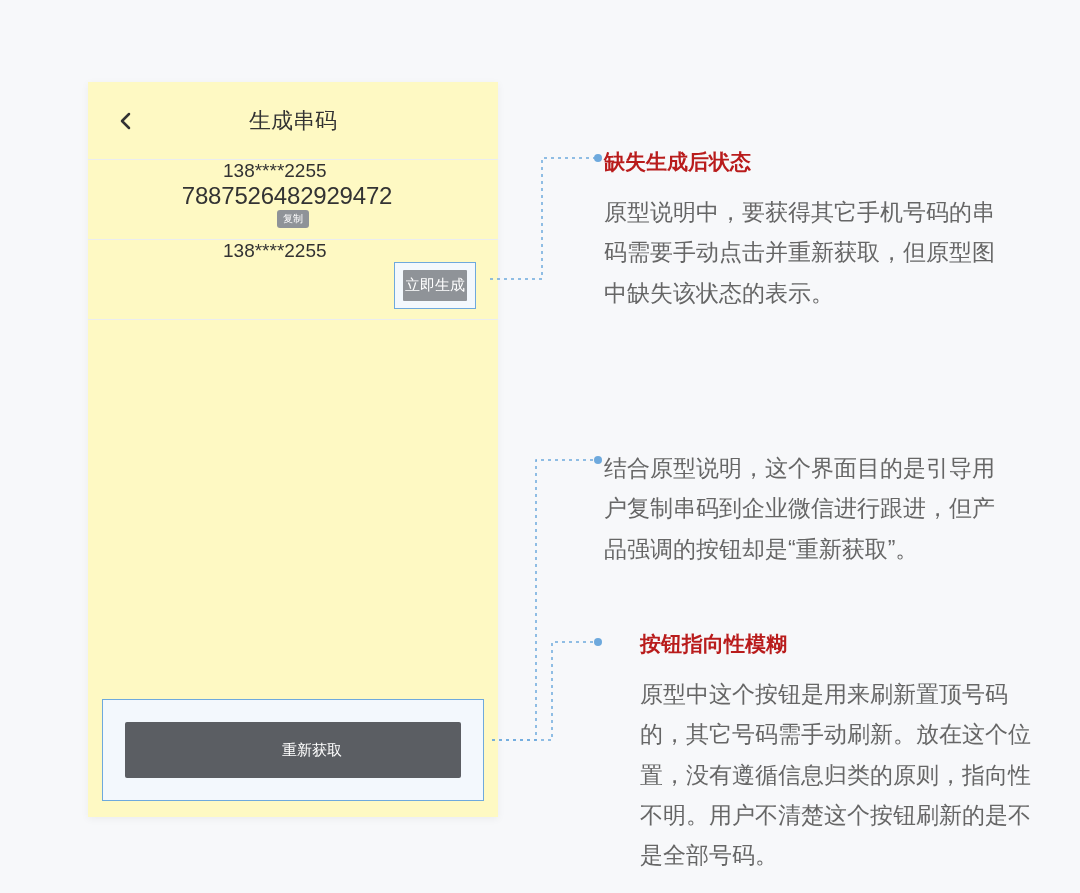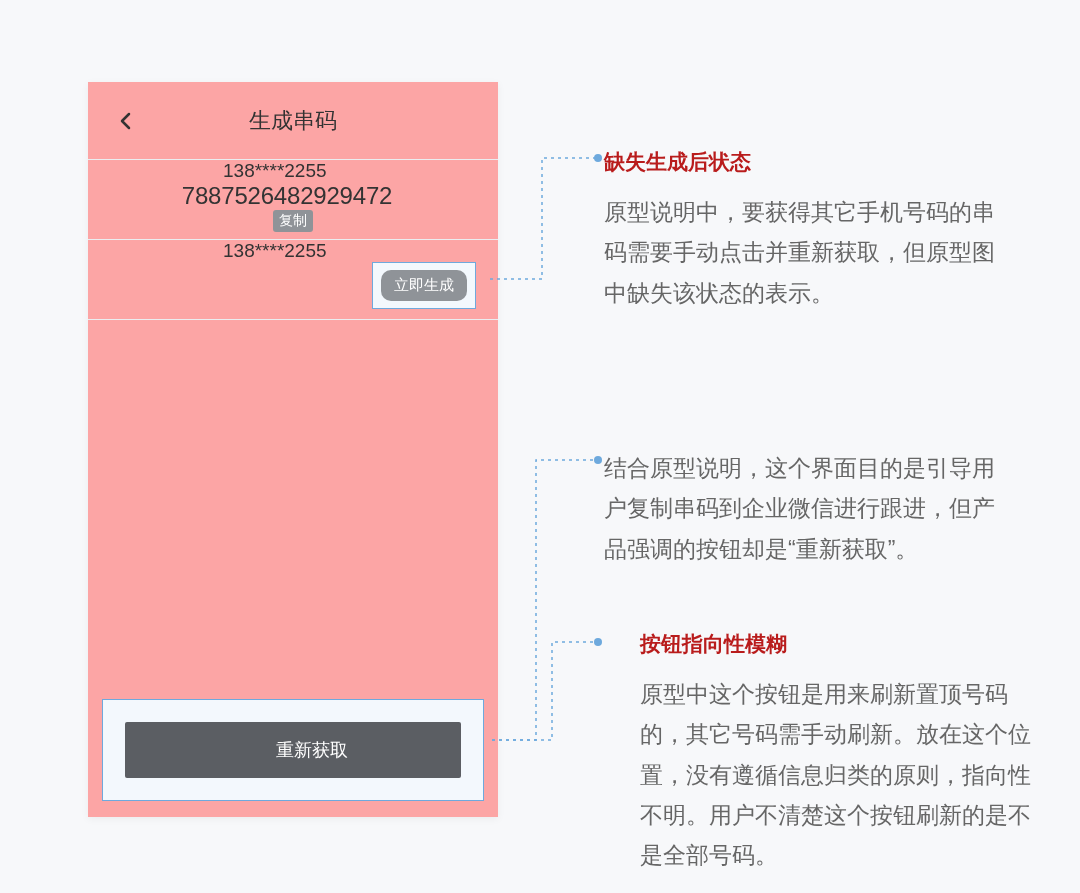--- a/index.html
+++ b/index.html
@@ -11,21 +11,21 @@
       position: relative;
       overflow: hidden;
     }
 
     .phone-frame {
       position: absolute;
       left: 88px;
       top: 82px;
       width: 410px;
       height: 735px;
-      background: #fca5a5;
+      background: #fef9c3;
       box-shadow: 0 2px 8px rgba(0,0,0,0.05);
     }
 
     .phone-header {
       height: 78px;
       display: flex;
       align-items: center;
       border-bottom: 1px solid #ebedf0;
       padding: 0 24px;
       position: relative;
@@ -68,57 +68,57 @@
     .code-val {
       font-size: 24px;
       color: #333;
       margin-right: 12px;
       letter-spacing: -0.2px;
     }
 
     .copy-btn {
       background: #8f9398;
       color: #fff;
-      font-size: 14px;
+      font-size: 10px;
       padding: 2px 6px;
       border-radius: 3px;
       border: none;
     }
 
     .generate-highlight {
       margin-left: auto;
       border: 1px solid #6ea9dd;
       padding: 7px 8px;
       background: #f3f8fd;
     }
 
     .generate-btn {
       background: #8f9398;
       color: #fff;
       font-size: 15px;
-      padding: 6px 13px;
-      border-radius: 10px;
+      padding: 6px 2px;
+      border-radius: 1px;
       border: none;
     }
 
     .bottom-highlight {
       position: absolute;
       left: 14px;
       bottom: 16px;
       right: 14px;
       border: 1px solid #6ea9dd;
       padding: 22px 22px;
       background: #f3f8fd;
     }
 
     .refresh-btn {
       width: 100%;
       background: #5b5e63;
       color: #fff;
-      font-size: 18px;
+      font-size: 15px;
       border: none;
       height: 56px;
       border-radius: 2px;
       padding-left: 38px;
     }
 
     .annotation {
       position: absolute;
       left: 604px;
       width: 412px;

